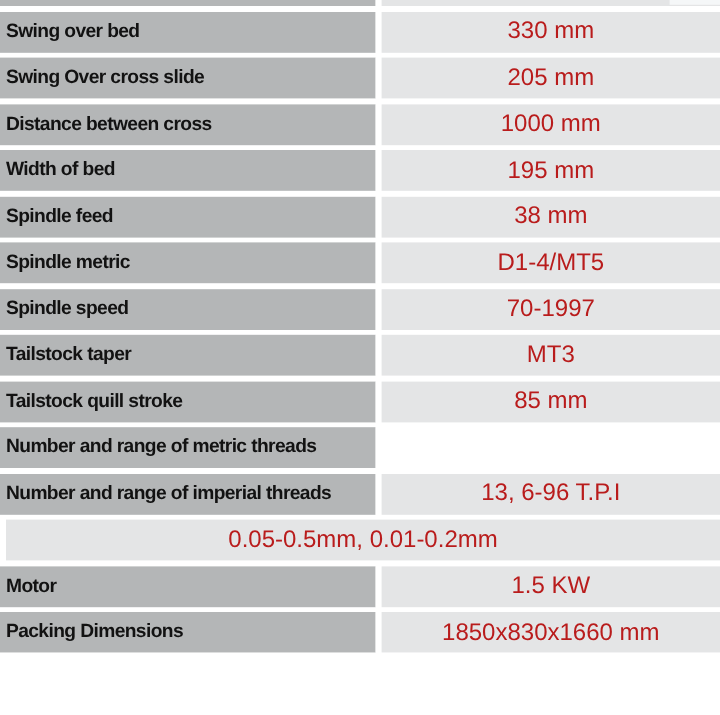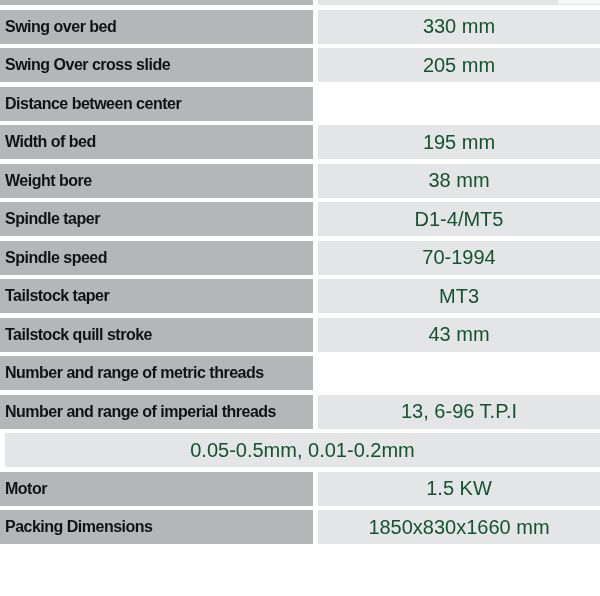--- a/index.html
+++ b/index.html
@@ -44,21 +44,21 @@
     overflow:hidden;
   }
   .colgap{
     width:5px;
     flex:0 0 5px;
     background:var(--gap);
   }
   .cell.value{
     flex:1 1 auto;
     background:var(--value-bg);
-    color:#14532d;
+    color:#b91c1c;
     font-size:20px;
     justify-content:center;
     white-space:nowrap;
   }
   .top-right-highlight{
     position:absolute;
     top:0;right:0;
     width:42px;height:4px;
     background:#f5f7f8;
   }
@@ -79,52 +79,53 @@
         <div class="cell label">Swing over bed</div>
         <div class="colgap"></div>
         <div class="cell value">330 mm</div>
       </div>
       <div class="row">
         <div class="cell label">Swing Over cross slide</div>
         <div class="colgap"></div>
         <div class="cell value">205 mm</div>
       </div>
       <div class="row">
-        <div class="cell label">Distance between center</div>
+        <div class="cell label">Distance between cross</div>
         <div class="colgap"></div>
+        <div class="cell value">1000 mm</div>
       </div>
       <div class="row">
         <div class="cell label">Width of bed</div>
         <div class="colgap"></div>
         <div class="cell value">195 mm</div>
       </div>
       <div class="row">
-        <div class="cell label">Weight bore</div>
+        <div class="cell label">Spindle feed</div>
         <div class="colgap"></div>
         <div class="cell value">38 mm</div>
       </div>
       <div class="row">
-        <div class="cell label">Spindle taper</div>
+        <div class="cell label">Spindle metric</div>
         <div class="colgap"></div>
         <div class="cell value">D1-4/MT5</div>
       </div>
       <div class="row">
         <div class="cell label">Spindle speed</div>
         <div class="colgap"></div>
-        <div class="cell value">70-1994</div>
+        <div class="cell value">70-1997</div>
       </div>
       <div class="row">
         <div class="cell label">Tailstock taper</div>
         <div class="colgap"></div>
         <div class="cell value">MT3</div>
       </div>
       <div class="row">
         <div class="cell label">Tailstock quill stroke</div>
         <div class="colgap"></div>
-        <div class="cell value">43 mm</div>
+        <div class="cell value">85 mm</div>
       </div>
       <div class="row">
         <div class="cell label">Number and range of metric threads</div>
         <div class="colgap"></div>
       </div>
       <div class="row">
         <div class="cell label">Number and range of imperial threads</div>
         <div class="colgap"></div>
         <div class="cell value">13, 6-96 T.P.I</div>
       </div>

